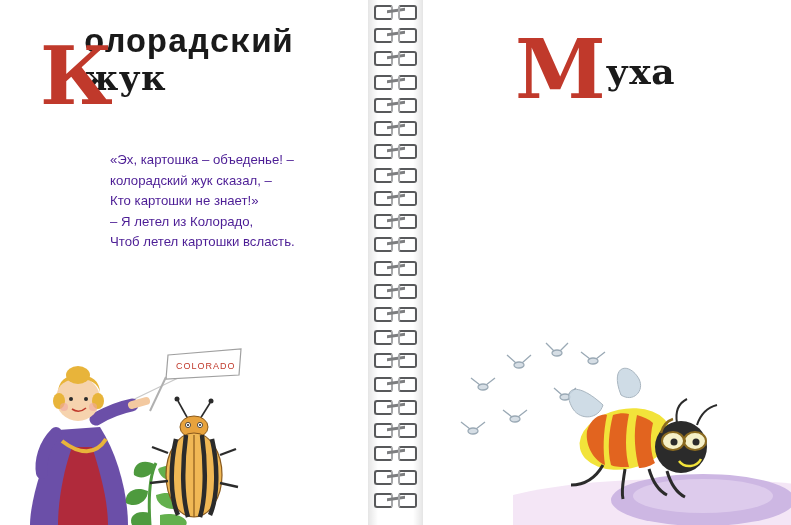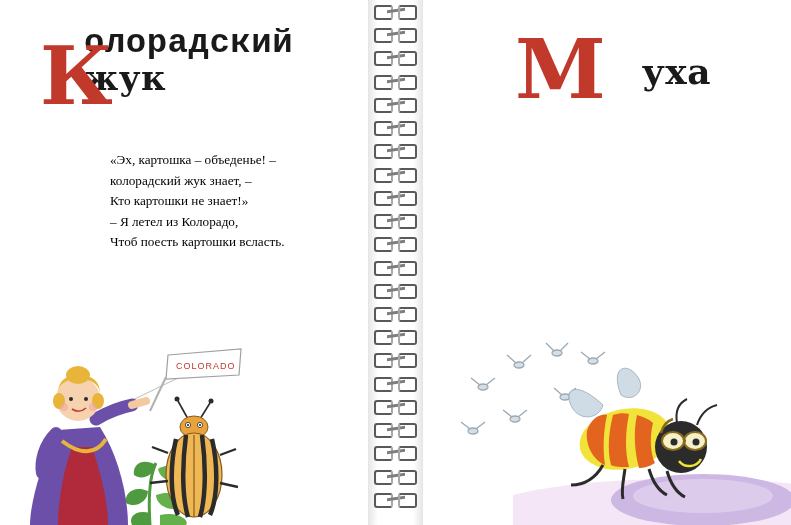--- a/index.html
+++ b/index.html
@@ -124,51 +124,50 @@
     top: 28px;
   }
   #title-right .dropcap {
     font-size: 82px;
     line-height: 1;
     vertical-align: -14px;
   }
   #title-right .rest {
     font-size: 36px;
     letter-spacing: 0.5px;
-    margin-left: 36px;
   }
 
   
   .poem {
     position: absolute;
-    font-family: Liberation Serif, serif;
+    font-family: Liberation Sans, sans-serif;
     font-size: 13.2px;
     line-height: 20.6px;
-    color: #000000;
+    color: #4c1d95;
     white-space: pre;
   }
   #poem-left { left: 110px; top: 150px; }
 
   
   .illo { position: absolute; bottom: 0; left: 0; }
 </style>
 </head>
 <body>
 
 <div class="spread">
 
   <div class="page page-left">
 
     <div class="title" id="title-left">
       <span class="dropcap">К</span>
       <div class="line1">олорадский</div>
       <div class="line2">жук</div>
     </div>
 
-    <div class="poem" id="poem-left"><div>«Эх, картошка – объеденье! –</div><div>колорадский жук знает, –</div><div>Кто картошки не знает!»</div><div>– Я летел из Колорадо,</div><div>Чтоб поесть картошки всласть.</div></div>
+    <div class="poem" id="poem-left"><div>«Эх, картошка – объеденье! –</div><div>колорадский жук сказал, –</div><div>Кто картошки не знает!»</div><div>– Я летел из Колорадо,</div><div>Чтоб летел картошки всласть.</div></div>
 
     <svg class="illo" width="368" height="210" viewBox="0 0 368 210">
 
       <path d="M118 92 L205 50" stroke="#c8c8c8" stroke-width="1.2" fill="none"></path>
 
       <g>
         <path d="M168 40 L241 34 L239 60 L166 64 Z" fill="#ffffff" stroke="#a0a0a0" stroke-width="1.2"></path>
         <text x="176" y="54" font-family="Liberation Sans, sans-serif" font-size="9" fill="#c0392b" letter-spacing="1">COLORADO</text>
       </g>
 

